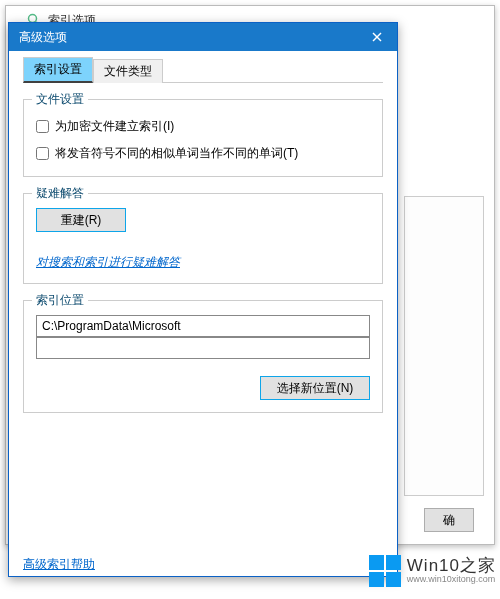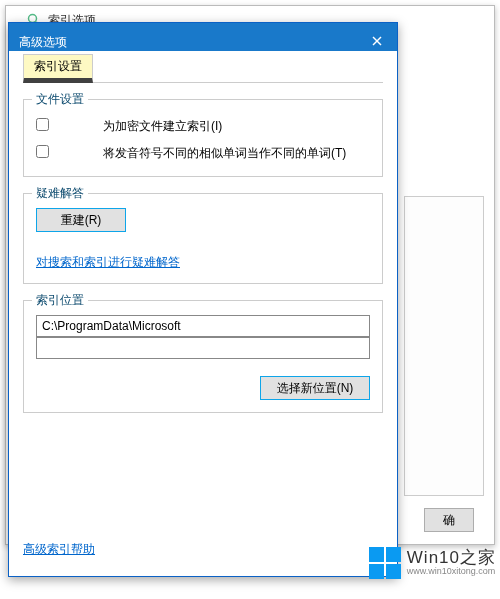--- a/index.html
+++ b/index.html
@@ -72,21 +72,21 @@
     border: 1px solid #0b61c5;
     box-shadow: 0 3px 10px rgba(0,0,0,0.35);
     display: flex;
     flex-direction: column;
   }
   .dialog-titlebar {
     height: 28px;
     background: #1979ca;
     color: #fff;
     display: flex;
-    align-items: flex-end;
+    align-items: center;
     padding: 0 6px 0 10px;
   }
   .dialog-titlebar .title { flex: 1; font-size: 12px; }
   .dialog-close {
     width: 28px; height: 20px;
     display:flex;align-items:center;justify-content:center;
     color: #fff;
     font-size: 13px;
     cursor: pointer;
   }
@@ -109,22 +109,22 @@
     padding: 3px 10px;
     border: 1px solid #ccc;
     border-bottom: none;
     margin-right: 0px;
     background: #f0f0f0;
     font-size: 12px;
     position: relative;
     top: 1px;
   }
   .tab.active {
-    background: #fef9c3;
-    border-bottom: 5px solid #404040;
+    background: #7dd3fc;
+    border-bottom: 2px solid #404040;
   }
 
   
   .group {
     border: 1px solid #ccc;
     margin-top: 16px;
     padding: 14px 12px 12px 12px;
     position: relative;
   }
   .group-title {
@@ -132,23 +132,23 @@
     top: -9px;
     left: 8px;
     background: #fff;
     padding: 0 4px;
     font-size: 12px;
     color: #0c4a6e;
   }
 
   .checkbox-row {
     display: flex;
+    align-items: center;
     margin: 4px 0 10px 0;
     font-size: 12px;
-    gap: 48px;
   }
   .checkbox-row input {
     width: 13px; height: 13px;
     margin: 0 6px 0 0;
   }
 
   .troubleshoot-row {
     display: flex;
     align-items: center;
     justify-content: space-between;
@@ -176,27 +176,27 @@
     border: 1px solid #888;
     background: #fff;
     padding: 9px 5px;
     font-size: 12px;
     font-family: inherit;
   }
   .right-align { text-align: right; margin-top: 17px; }
   .help-link-row {
     position: absolute;
     left: 14px;
-    bottom: 18px;
+    bottom: 3px;
   }
 
   
   .watermark {
     position: absolute;
-    right: 4px; bottom: 20px;
+    right: 4px; bottom: 12px;
     display: flex;
     align-items: center;
     gap: 6px;
     pointer-events: none;
   }
   .win-squares {
     width: 32px; height: 32px;
     display: grid;
     grid-template-columns: 1fr 1fr;
     grid-template-rows: 1fr 1fr;
@@ -233,40 +233,41 @@
       <svg width="10" height="10" viewBox="0 0 10 10">
           <line x1="1" y1="1" x2="9" y2="9" stroke="#fff" stroke-width="1.4"></line>
           <line x1="9" y1="1" x2="1" y2="9" stroke="#fff" stroke-width="1.4"></line>
         </svg>
     </span>
   </div>
   <div class="dialog-body">
 
     <div class="tabs">
       <div class="tab active">索引设置</div>
+      <div class="tab">文件类型</div>
     </div>
 
     <div class="group">
       <span class="group-title">文件设置</span>
       <label class="checkbox-row">
         <input type="checkbox" style="">
         <span>为加密文件建立索引(I)</span>
       </label>
       <label class="checkbox-row" style="margin-bottom:2px;">
         <input type="checkbox" style="">
         <span>将发音符号不同的相似单词当作不同的单词(T)</span>
       </label>
     </div>
 
     <div class="group">
       <span class="group-title">疑难解答</span>
       <div class="troubleshoot-row">
         <button class="wide-btn">重建(R)</button>
       </div>
-      <div style="margin-top:22px;">
+      <div style="margin-top:22px;font-style:italic;">
         <a class="link" href="#">对搜索和索引进行疑难解答</a>
       </div>
     </div>
 
     <div class="group">
       <span class="group-title">索引位置</span>
 
       <input class="textbox" readonly="" value="C:\ProgramData\Microsoft" style="">
 
       <input class="textbox" readonly="" value="" style="">

